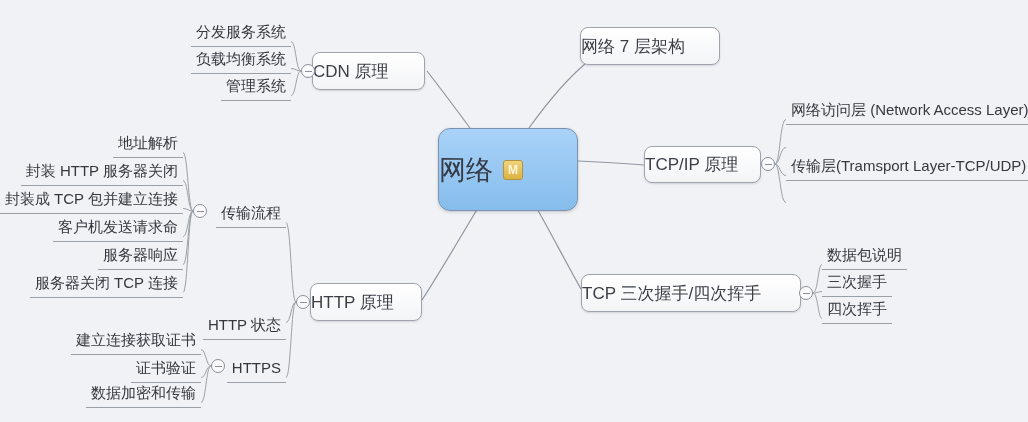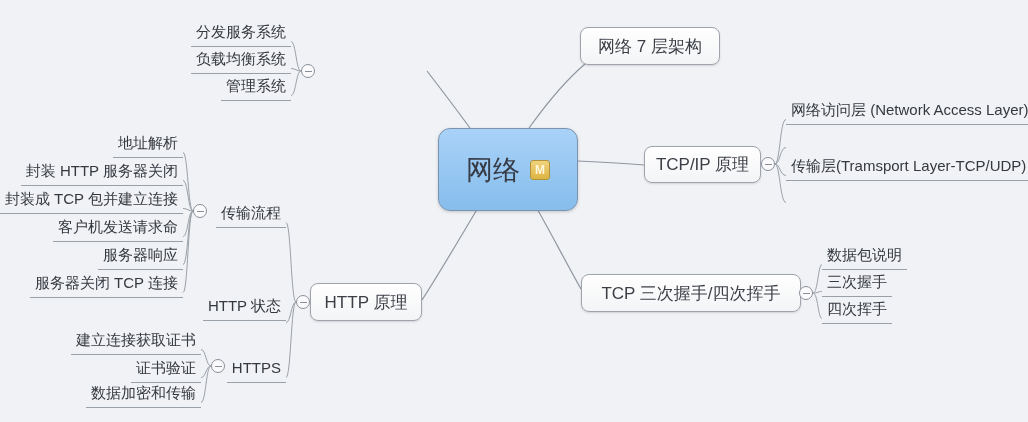--- a/index.html
+++ b/index.html
@@ -1,20 +1,20 @@
 <!DOCTYPE html>
 <html><head>
 <meta charset="utf-8">
 <style>
   html,body{margin:0;padding:0;}
   body{font-family:"Liberation Sans","DejaVu Sans",sans-serif;}
   #canvas{position:relative;width:1028px;height:422px;background:#f1f2f5;overflow:hidden;}
 
   
-  .node{position:absolute;box-sizing:border-box;display:flex;align-items:center;justify-content:center;
+  .node{position:absolute;box-sizing:border-box;display:flex;align-items:center;justify-content:flex-start;
         background:linear-gradient(#ffffff,#f3f4f6);border:1px solid #9fa3ab;border-radius:8px;
         color:#3b3e45;font-size:17px;white-space:nowrap;box-shadow:0 1px 2px rgba(60,65,80,.18);}
   .root{background:linear-gradient(#a9d2f8,#86bdec);border:1px solid #7b93af;border-radius:12px;
         font-size:27px;color:#363b45;box-shadow:0 1px 3px rgba(60,65,80,.25);}
   .marker{display:inline-flex;align-items:center;justify-content:center;width:18px;height:18px;margin-left:10px;
         background:linear-gradient(#f1d37d,#dcb442);border:1px solid #b2923a;border-radius:3px;
         color:#fdf6da;font-size:12px;font-weight:bold;}
 
   
   .leaf{position:absolute;font-size:15px;line-height:17px;padding:0 5px 6px;white-space:nowrap;
@@ -76,38 +76,41 @@
   </div>
 
   <div class="node" style="left:644px;top:146px;width:117px;height:37px;">
     <span>TCP/IP 原理</span>
   </div>
 
   <div class="node" style="left:581px;top:274px;width:220px;height:38px;">
     <span>TCP 三次握手/四次挥手</span>
   </div>
 
+  <div class="node" style="left:312px;top:52px;width:113px;height:38px;">
+    <span>CDN 原理</span>
+  </div>
 
   <div class="node" style="left:310px;top:283px;width:112px;height:38px;">
     <span>HTTP 原理</span>
   </div>
 
   <div class="leaf" style="left:786px;top:101px;">网络访问层 (Network Access Layer)</div>
   <div class="leaf" style="left:786px;top:157px;">传输层(Tramsport Layer-TCP/UDP)</div>
 
   <div class="leaf" style="left:822px;top:246px;">数据包说明</div>
   <div class="leaf" style="left:822px;top:273px;">三次握手</div>
   <div class="leaf" style="left:822px;top:300px;">四次挥手</div>
 
   <div class="leaf" style="right:737px;top:23px;">分发服务系统</div>
   <div class="leaf" style="right:737px;top:50px;">负载均衡系统</div>
   <div class="leaf" style="right:737px;top:77px;">管理系统</div>
 
   <div class="leaf" style="right:742px;top:204px;">传输流程</div>
-  <div class="leaf" style="right:742px;top:297px;">HTTP 状态</div>
+  <div class="leaf" style="right:742px;top:316px;">HTTP 状态</div>
   <div class="leaf" style="right:742px;top:359px;">HTTPS</div>
 
   <div class="leaf" style="right:845px;top:134px;">地址解析</div>
   <div class="leaf" style="right:845px;top:162px;">封装 HTTP 服务器关闭</div>
   <div class="leaf" style="right:845px;top:190px;">封装成 TCP 包并建立连接</div>
   <div class="leaf" style="right:845px;top:218px;">客户机发送请求命</div>
   <div class="leaf" style="right:845px;top:246px;">服务器响应</div>
   <div class="leaf" style="right:845px;top:274px;">服务器关闭 TCP 连接</div>
 
   <div class="leaf" style="right:827px;top:331px;">建立连接获取证书</div>

